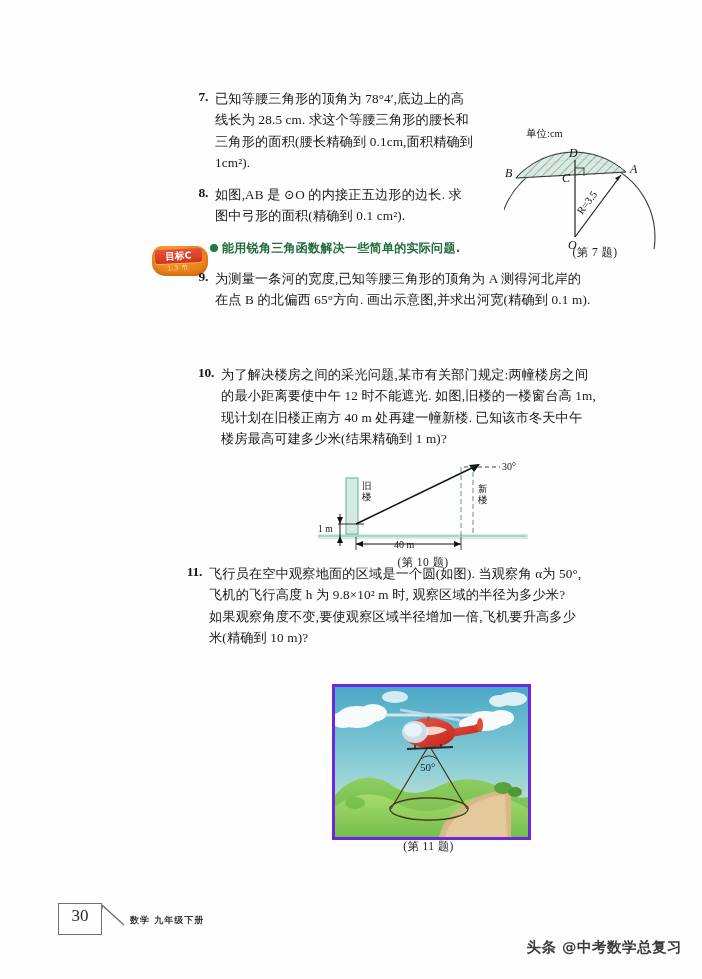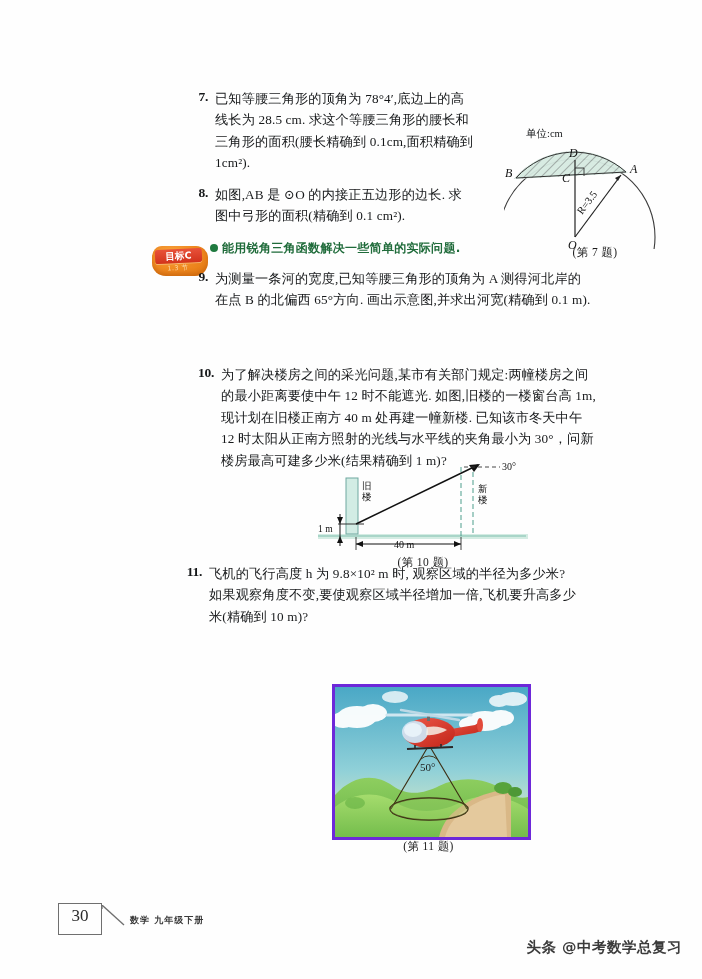--- a/index.html
+++ b/index.html
@@ -281,21 +281,20 @@
       <span class="ln">在点 B 的北偏西 65°方向. 画出示意图,并求出河宽(精确到 0.1 m).</span>
     </div>
   </div>
 
   <div class="problem" id="p10" style="left:180px; top:364px; width:428px;justify-content:center;">
     <div class="pnum">10.</div>
     <div class="ptext">
       <span class="ln">为了解决楼房之间的采光问题,某市有关部门规定:两幢楼房之间</span>
       <span class="ln">的最小距离要使中午 12 时不能遮光. 如图,旧楼的一楼窗台高 1m,</span>
       <span class="ln">现计划在旧楼正南方 40 m 处再建一幢新楼. 已知该市冬天中午</span>
-      <span class="ln">12 时太阳从正南方照射的光线与水平线的夹角最小为 30°，问新</span>
       <span class="ln">楼房最高可建多少米(结果精确到 1 m)?</span>
     </div>
   </div>
 
   <div class="figure" id="fig10">
     <svg width="210" height="96" viewBox="0 0 210 96">
 
       <rect x="0" y="76" width="210" height="5" fill="#d4ece3"></rect>
       <line x1="0" y1="78" x2="208" y2="78" stroke="#7fbfae" stroke-width="1"></line>
 
@@ -328,20 +327,21 @@
       <text x="0" y="74" font-family="Liberation Serif, serif" font-size="9.5" fill="#111">1 m</text>
       <text x="76" y="90" font-family="Liberation Serif, serif" font-size="10" fill="#111">40 m</text>
       <text x="184" y="12" font-family="Liberation Serif, serif" font-size="10" fill="#111">30°</text>
     </svg>
     <div class="figcap">(第 10 题)</div>
   </div>
 
   <div class="problem" id="p11" style="left:180px; top:563px; width:428px;">
     <div class="pnum">11.</div>
     <div class="ptext">
+      <span class="ln">飞行员在空中观察地面的区域是一个圆(如图). 当观察角 α为 50°,</span>
       <span class="ln">飞机的飞行高度 h 为 9.8×10² m 时, 观察区域的半径为多少米?</span>
       <span class="ln">如果观察角度不变,要使观察区域半径增加一倍,飞机要升高多少</span>
       <span class="ln">米(精确到 10 m)?</span>
     </div>
   </div>
 
   <div class="figure" id="fig11">
     <div id="illus">
       <svg width="193" height="150" viewBox="0 0 193 150">
         <defs>

